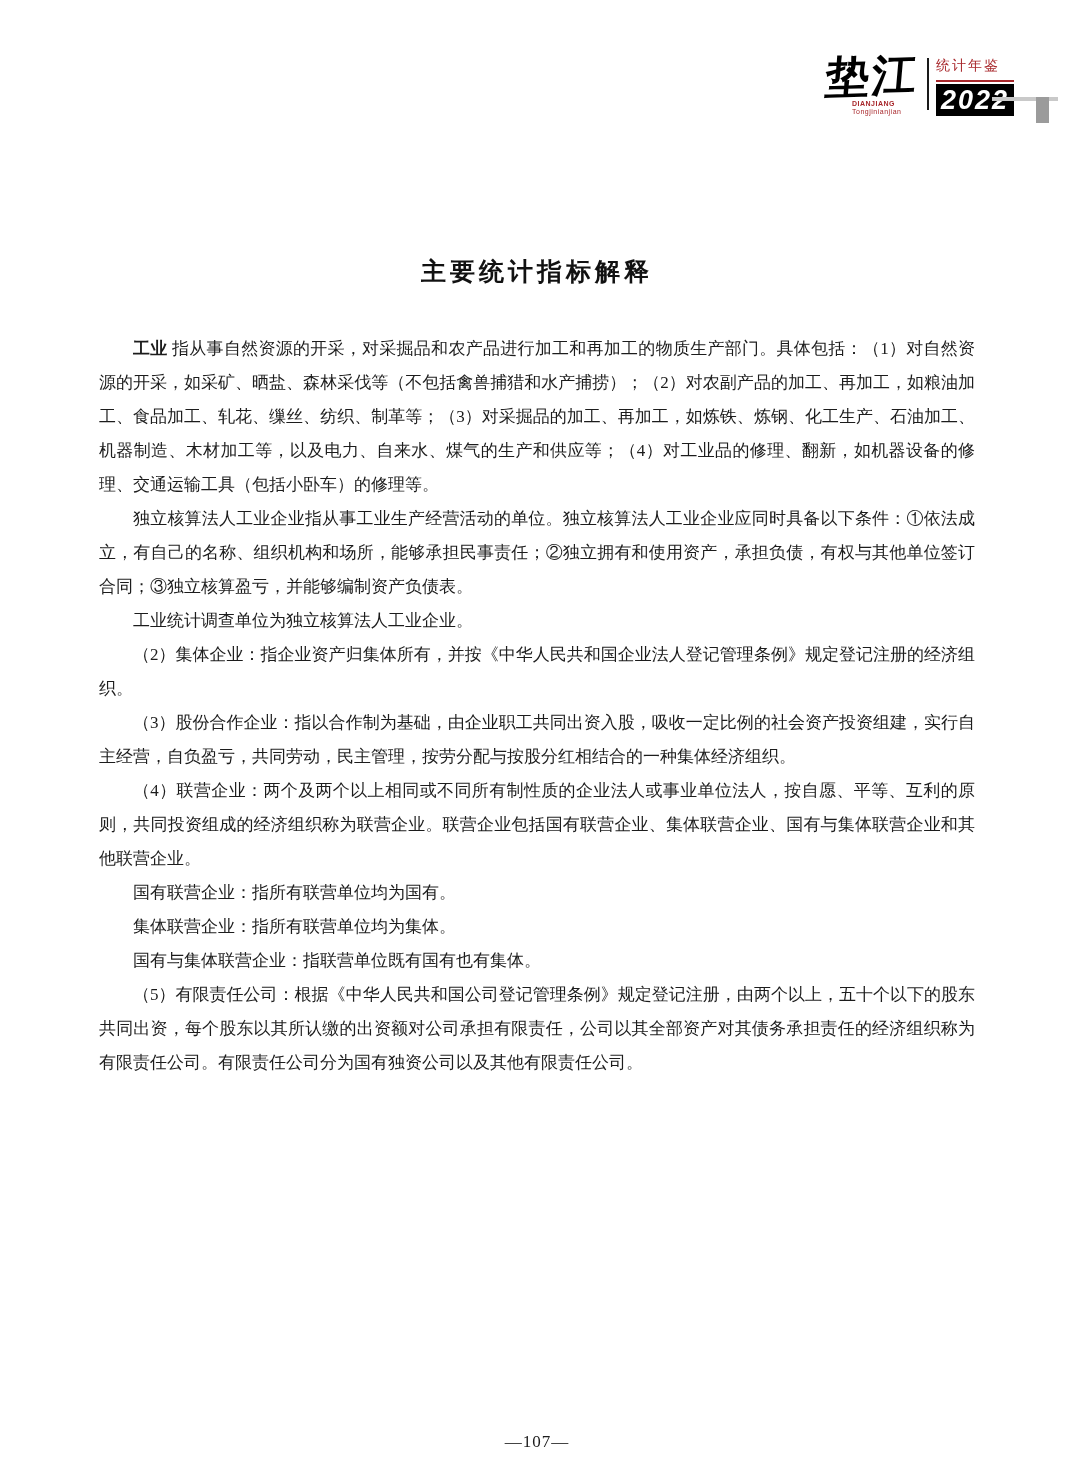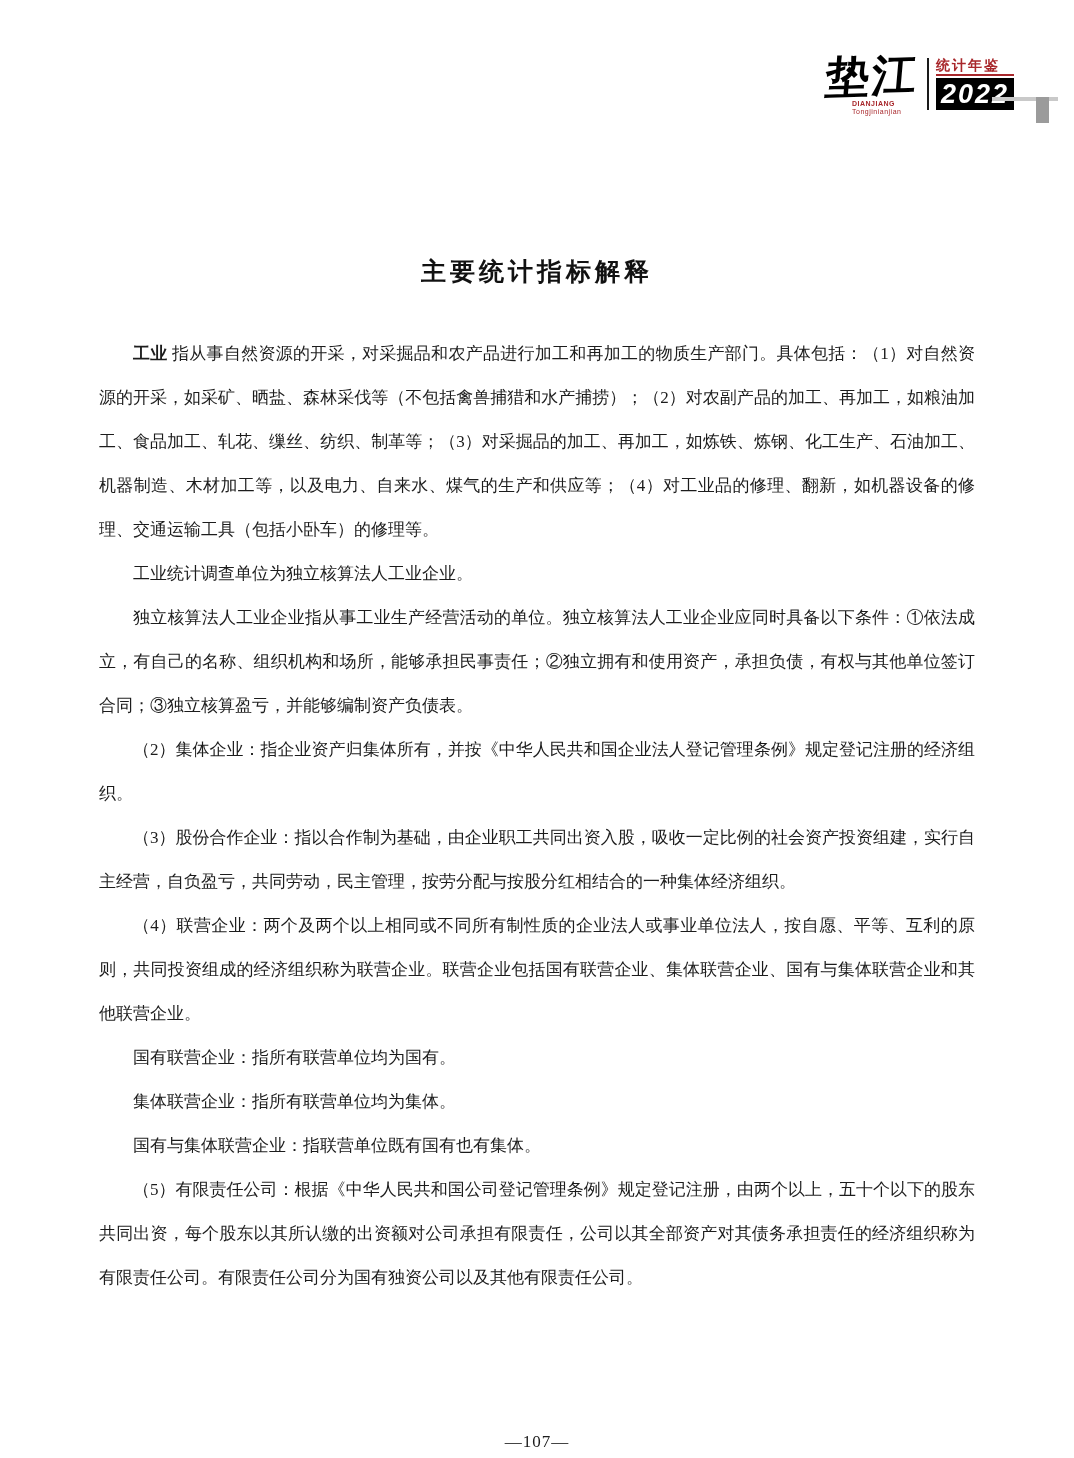--- a/index.html
+++ b/index.html
@@ -40,25 +40,25 @@
   .pinyin .p1 { font-weight: 700; display: block; }
   .pinyin .p2 { display: block; }
   .brand-divider {
     width: 2px; height: 52px; background: #1a1a1a;
     margin: 2px 7px 0 9px;
   }
   .brand-right { width: 78px; }
   .series-label {
     color: #a8272b;
     font-family: "Liberation Sans", sans-serif;
-    font-weight: 700;
+    font-weight: 400;
     font-size: 14px; line-height: 18px;
     letter-spacing: 2px;
     border-bottom: 2px solid #a8272b;
-    padding-bottom: 0;
+    padding-bottom: 6px;
     white-space: nowrap;
   }
   .year-badge {
     margin-top: 2px;
     background: #000;
     color: #fff;
     font-family: "Liberation Sans", sans-serif;
     font-weight: 700; font-style: italic;
     font-size: 27px; line-height: 32px;
     height: 32px; text-align: center;
@@ -80,21 +80,21 @@
     font-family: "Liberation Sans", "DejaVu Sans", sans-serif;
     font-weight: 600;
     font-size: 25px;
     letter-spacing: 4px;
     color: #111;
   }
 
   
   .doc-body {
     position: absolute; top: 332px; left: 99px; right: 99px;
-    font-size: 17px; line-height: 44px;
+    font-size: 17px; line-height: 34px;
     text-align: justify;
     color: #1c1c1c;
   }
   .para { margin: 0; text-indent: 2em; }
   .term { font-weight: 700; }
 
   
   .page-number {
     position: absolute; top: 1432px; left: 0; right: 0;
     text-align: center;
@@ -122,22 +122,22 @@
       <div class="year-badge">2022</div>
     </div>
   </div>
   <div class="header-rule"></div>
   <div class="header-tab"></div>
 
   <h1 class="doc-title">主要统计指标解释</h1>
 
   <main class="doc-body">
     <p class="para"><span class="term">工业</span><span> 指从事自然资源的开采，对采掘品和农产品进行加工和再加工的物质生产部门。具体包括：（1）对自然资源的开采，如采矿、晒盐、森林采伐等（不包括禽兽捕猎和水产捕捞）；（2）对农副产品的加工、再加工，如粮油加工、食品加工、轧花、缫丝、纺织、制革等；（3）对采掘品的加工、再加工，如炼铁、炼钢、化工生产、石油加工、机器制造、木材加工等，以及电力、自来水、煤气的生产和供应等；（4）对工业品的修理、翻新，如机器设备的修理、交通运输工具（包括小卧车）的修理等。</span></p>
+    <p class="para"><span>独立核算法人工业企业指从事工业生产经营活动的单位。独立核算法人工业企业应同时具备以下条件：①依法成立，有自己的名称、组织机构和场所，能够承担民事责任；②独立拥有和使用资产，承担负债，有权与其他单位签订合同；③独立核算盈亏，并能够编制资产负债表。</span></p>
     <p class="para"><span>工业统计调查单位为独立核算法人工业企业。</span></p>
-    <p class="para"><span>独立核算法人工业企业指从事工业生产经营活动的单位。独立核算法人工业企业应同时具备以下条件：①依法成立，有自己的名称、组织机构和场所，能够承担民事责任；②独立拥有和使用资产，承担负债，有权与其他单位签订合同；③独立核算盈亏，并能够编制资产负债表。</span></p>
     <p class="para"><span>（2）集体企业：指企业资产归集体所有，并按《中华人民共和国企业法人登记管理条例》规定登记注册的经济组织。</span></p>
     <p class="para"><span>（3）股份合作企业：指以合作制为基础，由企业职工共同出资入股，吸收一定比例的社会资产投资组建，实行自主经营，自负盈亏，共同劳动，民主管理，按劳分配与按股分红相结合的一种集体经济组织。</span></p>
     <p class="para"><span>（4）联营企业：两个及两个以上相同或不同所有制性质的企业法人或事业单位法人，按自愿、平等、互利的原则，共同投资组成的经济组织称为联营企业。联营企业包括国有联营企业、集体联营企业、国有与集体联营企业和其他联营企业。</span></p>
     <p class="para"><span>国有联营企业：指所有联营单位均为国有。</span></p>
     <p class="para"><span>集体联营企业：指所有联营单位均为集体。</span></p>
     <p class="para"><span>国有与集体联营企业：指联营单位既有国有也有集体。</span></p>
     <p class="para"><span>（5）有限责任公司：根据《中华人民共和国公司登记管理条例》规定登记注册，由两个以上，五十个以下的股东共同出资，每个股东以其所认缴的出资额对公司承担有限责任，公司以其全部资产对其债务承担责任的经济组织称为有限责任公司。有限责任公司分为国有独资公司以及其他有限责任公司。</span></p>
   </main>
 
   <div class="page-number">—107—</div>

